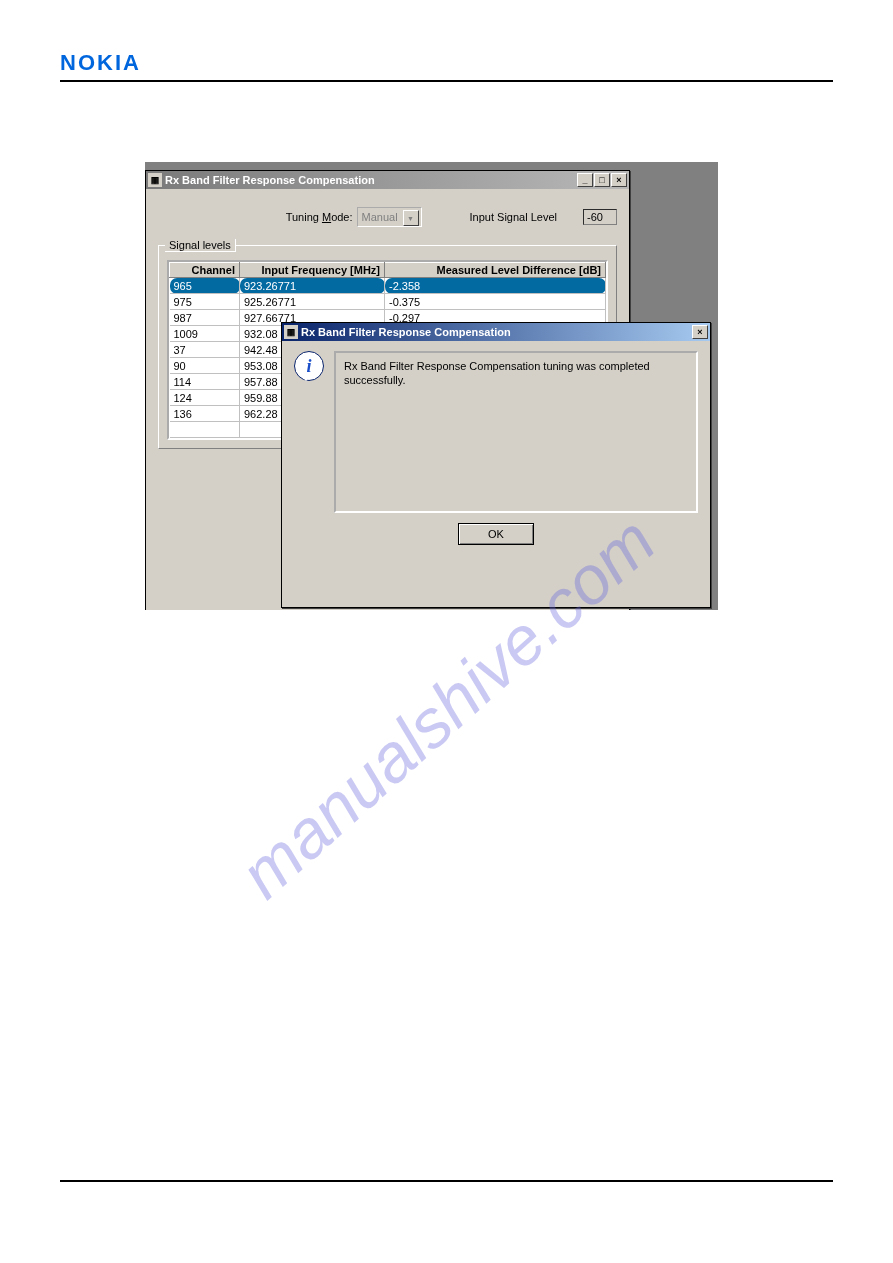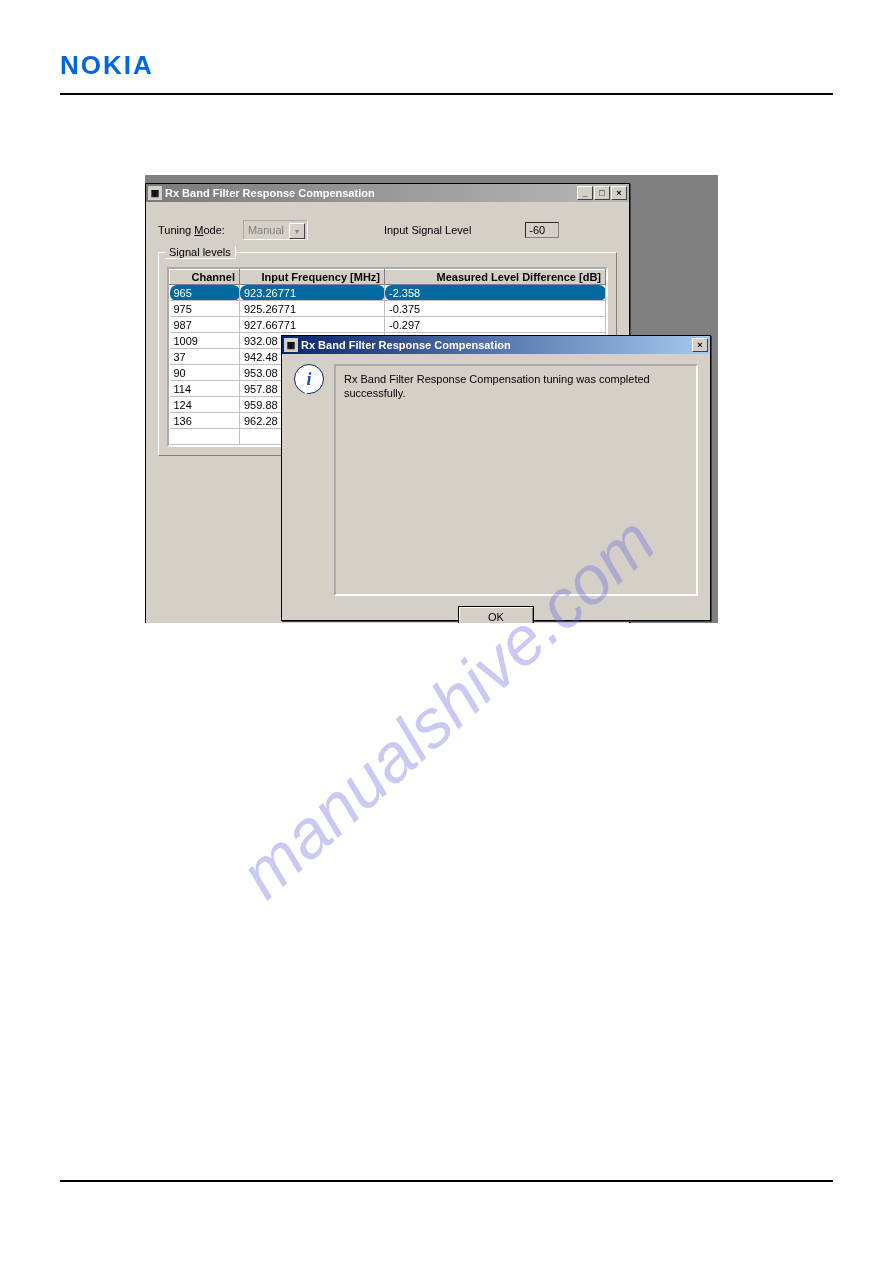--- a/index.html
+++ b/index.html
@@ -1,49 +1,49 @@
 <!DOCTYPE html>
 <html><head>
 <meta charset="utf-8">
 <style>
   * { box-sizing: border-box; margin: 0; padding: 0; }
   body { width: 893px; height: 1263px; background: #fff; font-family: Tahoma, Arial, sans-serif; position: relative; }
   .page { padding: 50px 60px; }
-  .logo { font-family: Arial, sans-serif; font-weight: 900; font-size: 26px; letter-spacing: 2px; color: #0066dd; margin-bottom: 12px; }
+  .logo { font-family: Arial, sans-serif; font-weight: 900; font-size: 22px; letter-spacing: 2px; color: #0066dd; margin-bottom: 4px; }
   .hr-top { border-top: 2px solid #000; margin-bottom: 80px; }
   .hr-bot { border-top: 2px solid #000; position: absolute; left: 60px; right: 60px; top: 1180px; }
   .shot-wrap { width: 573px; height: 448px; margin-left: 85px; background: #808080; position: relative; overflow: hidden; }
   .win { position: absolute; background: #d4d0c8; border: 1px solid #000; box-shadow: 1px 1px 0 #404040; }
   .win-main { left: 0; top: 8px; width: 485px; height: 540px; }
   .titlebar { height: 18px; background: linear-gradient(to right, #7a7a7a, #b8b8b8); display: flex; align-items: center; padding: 0 2px; color: #fff; font-size: 11px; font-weight: bold; }
   .titlebar-dlg { background: linear-gradient(to right, #0a246a, #a6caf0); }
   .title-icon { width: 14px; height: 14px; background: #d4d0c8; margin-right: 3px; display:flex; align-items:center; justify-content:center; font-size:9px; color:#000; }
   .title-text { flex: 1; }
   .winbtns { display: flex; gap: 1px; }
   .winbtn { width: 16px; height: 14px; background: #d4d0c8; border: 1px solid #fff; border-right-color:#404040; border-bottom-color:#404040; font-size: 9px; font-family: Arial; display: flex; align-items: center; justify-content: center; color: #000; font-weight: bold; line-height: 1; }
   .body { padding: 8px 12px; font-size: 11px; color: #000; }
-  .row { display: flex; align-items: center; gap: 18px; margin: 10px 0 6px; }
+  .row { display: flex; align-items: center; gap: 4px; margin: 10px 0 12px; justify-content: flex-end; }
   .label { font-size: 11px; }
   .underline { text-decoration: underline; }
   .select-dis { width: 65px; height: 20px; border: 1px inset #fff; background: #d4d0c8; display:flex; align-items:center; padding:0 4px; color:#808080; position:relative; }
   .select-dis::after { content:"▼"; position:absolute; right:2px; top:2px; width:14px; height:14px; background:#d4d0c8; border:1px solid #fff; border-right-color:#404040; border-bottom-color:#404040; font-size:7px; display:flex; align-items:center; justify-content:center; color:#808080;}
   .inp-box { width: 34px; height: 16px; border: 1px inset #808080; background: #d4d0c8; padding: 0 3px; font-size: 11px; display:flex; align-items:center; }
   fieldset.group { border: 1px solid #808080; border-left-color:#fff; border-top-color:#fff; padding: 8px; margin-top:4px; }
   fieldset.group > legend { font-size: 11px; padding: 0 4px; background:#d4d0c8; color:#000; margin-left:-2px; border:1px solid #808080; border-left:none; border-top:none; border-right-color:#fff; border-bottom-color:#fff;}
   .tbl-wrap { border:2px inset #fff; background:#fff; }
   table { width: 100%; border-collapse: collapse; font-size: 11px; }
   th { background:#d4d0c8; border:1px solid #808080; border-left-color:#fff; border-top-color:#fff; text-align:right; padding:1px 4px; font-weight:bold; }
   td { border:1px solid #c0c0c0; border-left:none; border-top:none; padding:0 4px; height:16px; }
   tr.selected td { background:#0369a1; color:#fff;border-radius:7px; }
   .win-dlg { left: 136px; top: 160px; width: 430px; height: 286px; }
   .dlg-body { padding: 10px 12px 12px; font-size: 11px; }
   .dlg-flex { display:flex; gap:10px; }
   .info-icon { width:30px; height:30px; border-radius:50%; background:#fff; border:1px solid #0a246a; display:flex; align-items:center; justify-content:center; font-family:Georgia,serif; font-weight:bold; font-style:italic; color:#1a4ec8; font-size:18px; position:relative; flex-shrink:0; }
   .info-icon::after { content:""; position:absolute; left:6px; bottom:-6px; width:0; height:0; border:5px solid transparent; border-top-color:#fff; }
-  .msg-box { flex:1; height:232px; border:2px inset #fff; background:#d4d0c8; padding:6px 8px; font-size:11px; line-height:1.3; }
+  .msg-box { flex:1; height:162px; border:2px inset #fff; background:#d4d0c8; padding:6px 8px; font-size:11px; line-height:1.3; }
   .btn-row { text-align:center; margin-top:10px; }
   .btn { width:76px; height:22px; border:1px solid #000; background:#d4d0c8; font-size:11px; padding:0; box-shadow: inset 1px 1px 0 #fff, inset -1px -1px 0 #808080; }
   .watermark { position:absolute; left:50%; top:56%; transform: translate(-50%,-50%) rotate(-42deg); font-size:68px; color:rgba(100,100,220,0.35); font-family: Arial, sans-serif; pointer-events:none; white-space:nowrap; font-style:italic; }
 </style>
 </head>
 <body>
 
 <div class="page">
   <div class="logo">NOKIA</div>
   <div class="hr-top"></div>

